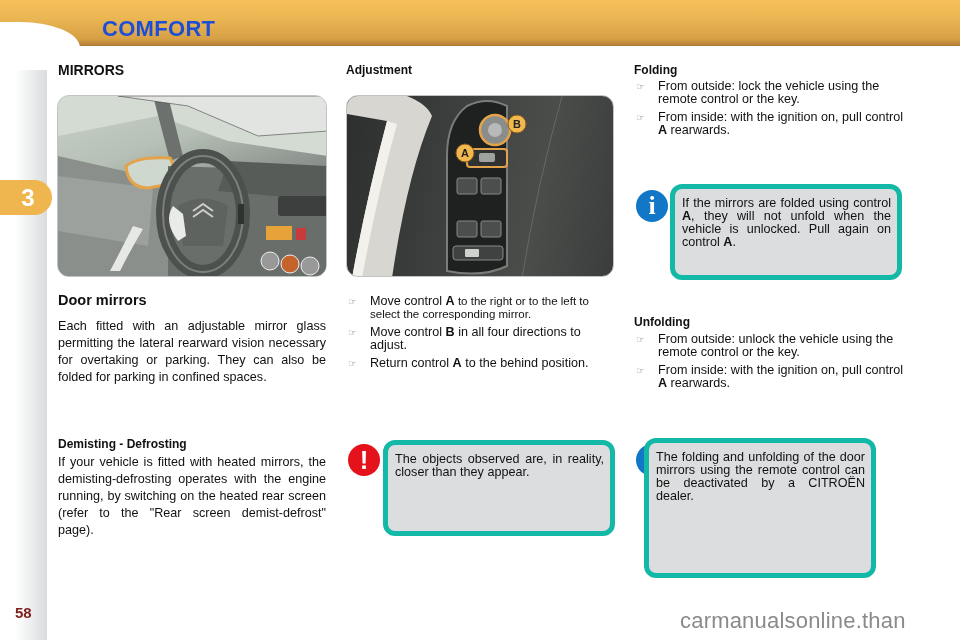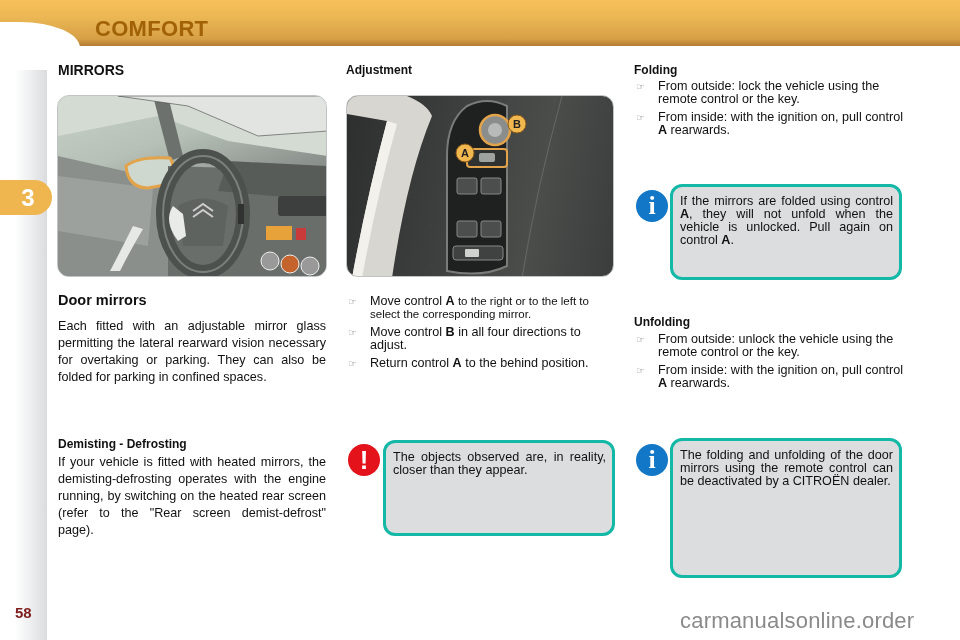--- a/index.html
+++ b/index.html
@@ -10,22 +10,22 @@
   .header-band {
     position: absolute; left: 0; top: 0; width: 960px; height: 46px;
     background: linear-gradient(to bottom, #f8c05a 0%, #eab653 40%, #d69f45 85%, #b07a35 100%);
   }
   .header-curve {
     position: absolute; left: 0; top: 22px; width: 80px; height: 26px;
     background: #ffffff;
     border-top-right-radius: 60px 26px;
   }
   .header-title {
-    position: absolute; left: 95px; top: 16px;
-    font-size: 22px; font-weight: bold; color: #a16207; letter-spacing: 0.3px;
+    position: absolute; left: 102px; top: 16px;
+    font-size: 22px; font-weight: bold; color: #1d4ed8; letter-spacing: 0.3px;
     font-family: "Liberation Sans", sans-serif;
   }
 
   
   .gutter {
     position: absolute; left: 15px; top: 70px; width: 32px; height: 570px;
     background: linear-gradient(to right, #ffffff 0%, #eceeef 50%, #d9dbdd 100%);
   }
   .chapter-tab {
     position: absolute; left: 0; top: 180px; width: 52px; height: 35px;
@@ -65,21 +65,21 @@
     left: 57px; top: 95px; width: 270px; height: 182px;
     background: linear-gradient(160deg, #c9d2c9 0%, #b6c0b6 30%, #8f9590 55%, #6f7370 80%, #5a5d5b 100%);
   }
   .photo-control {
     left: 346px; top: 95px; width: 268px; height: 182px;
     background: linear-gradient(100deg, #2d2f2e 0%, #3e403f 40%, #4b4d4b 70%, #3b3d3c 100%);
   }
 
   
   .callout {
-    position: absolute; background: #dcdddf; border: 3px solid #14b8a6; border-radius: 12px;
+    position: absolute; background: #dcdddf; border: 5px solid #14b8a6; border-radius: 12px;
     padding: 8px 6px 8px 7px;
   }
   .callout p { font-size: 12.6px; line-height: 13px; text-align: justify; color: #111; margin-bottom: 5px; }
   .icon-warn {
     position: absolute; width: 32px; height: 32px; border-radius: 50%;
     background: #e3121b; color: #fff; font-weight: bold; font-size: 26px;
     display: flex; align-items: center; justify-content: center;
     font-family: "Liberation Sans", sans-serif;
   }
   .icon-info {
@@ -224,17 +224,17 @@
 <ul class="col bullets" style="left:634px; top:333px; width:270px;">
   <li>
     <span class="bullet-icon">☞</span><span>From outside: unlock the vehicle using the remote control or the key.</span>
   </li>
   <li>
     <span class="bullet-icon">☞</span><span>From inside: with the ignition on, pull control </span><b>A</b><span> rearwards.</span>
   </li>
 </ul>
 
 <div class="icon-info" style="left:636px; top:444px;">i</div>
-<div class="callout" style="left:670px; top:438px; width:232px; height:140px;">
+<div class="callout" style="left:644px; top:438px; width:232px; height:140px;">
   <p>The folding and unfolding of the door mirrors using the remote control can be deactivated by a CITROËN dealer.</p>
 </div>
 
-<div class="watermark">carmanualsonline.order</div>
+<div class="watermark">carmanualsonline.than</div>
 
 </body></html>

